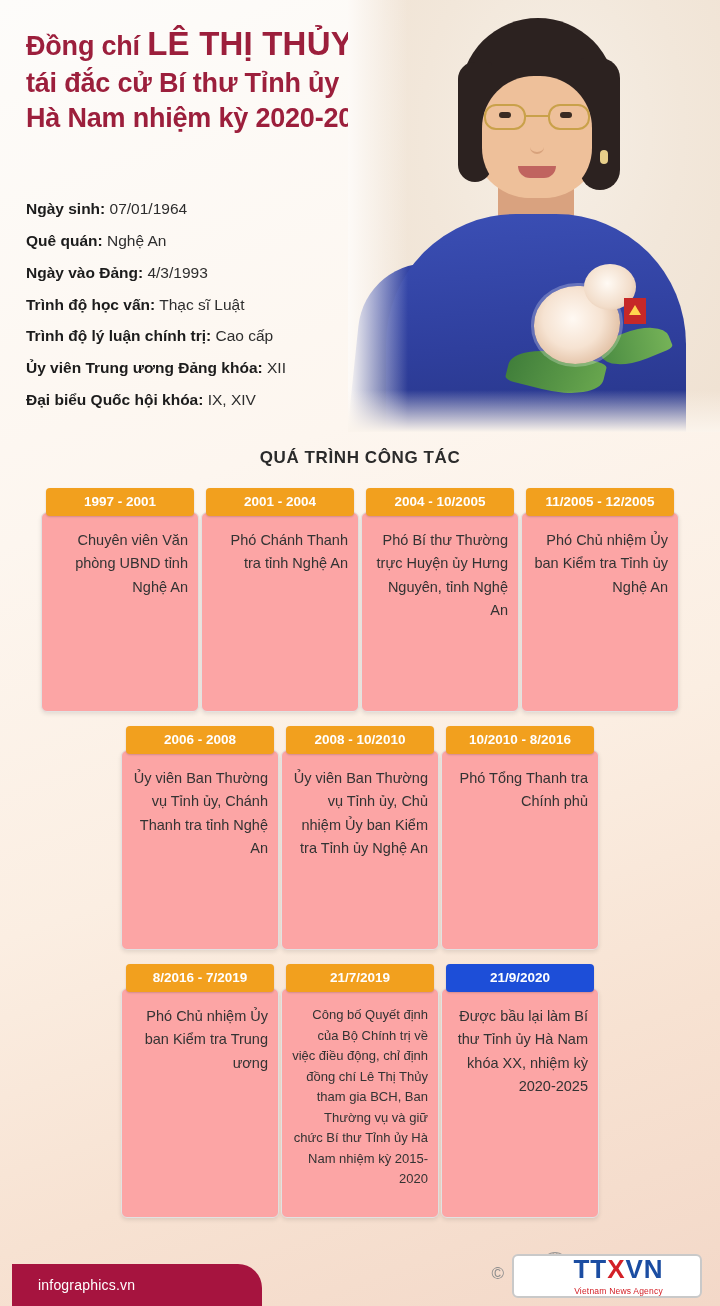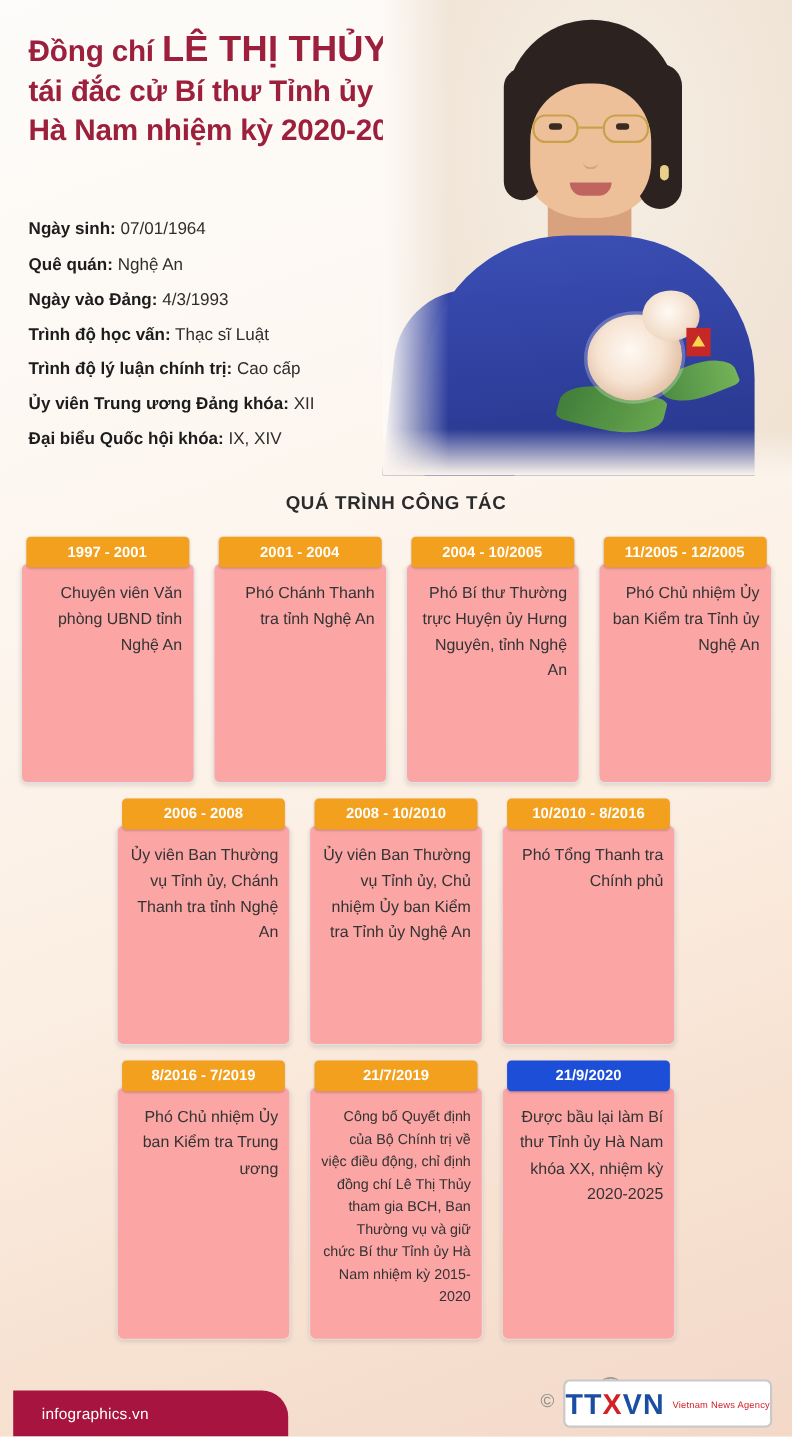--- a/index.html
+++ b/index.html
@@ -226,21 +226,21 @@
     font-weight: 700;
     color: #2b2b2b;
     letter-spacing: 0.6px;
     margin: 8px 0 20px 0;
   }
 
   
   .row {
     display: flex;
     justify-content: center;
-    gap: 17px;
+    gap: 2px;
     padding: 0 16px;
     margin-bottom: 14px;
     align-items: flex-start;
   }
   .card {
     width: 158px;
     display: flex;
     flex-direction: column;
     align-items: center;
   }
@@ -297,23 +297,24 @@
     letter-spacing: 0.2px;
   }
   .footer-logo {
     position: absolute;
     right: 18px; bottom: 8px;
     width: 190px; height: 44px;
     background: #ffffff;
     border: 2px solid #c9c9c9;
     border-radius: 6px;
     display: flex;
-    flex-direction: row;
+    flex-direction: column;
     align-items: center;
     justify-content: space-between;
+    padding-left: 23px;
   }
   .ttxvn {
     font-size: 26px;
     font-weight: 800;
     color: #1b4da2;
     letter-spacing: 1px;
     line-height: 1;
   }
   .ttxvn .redx { color: #d32027; }
   .ttxvn-sub {

